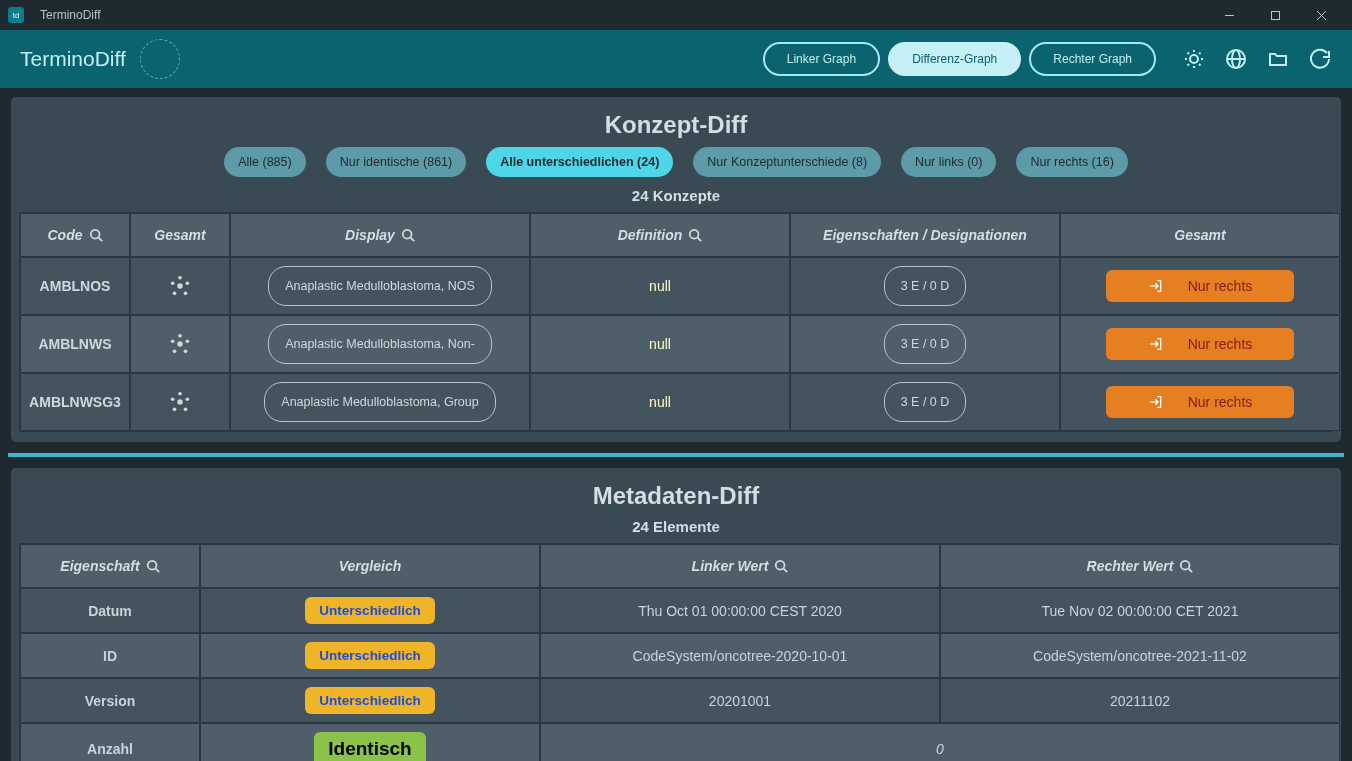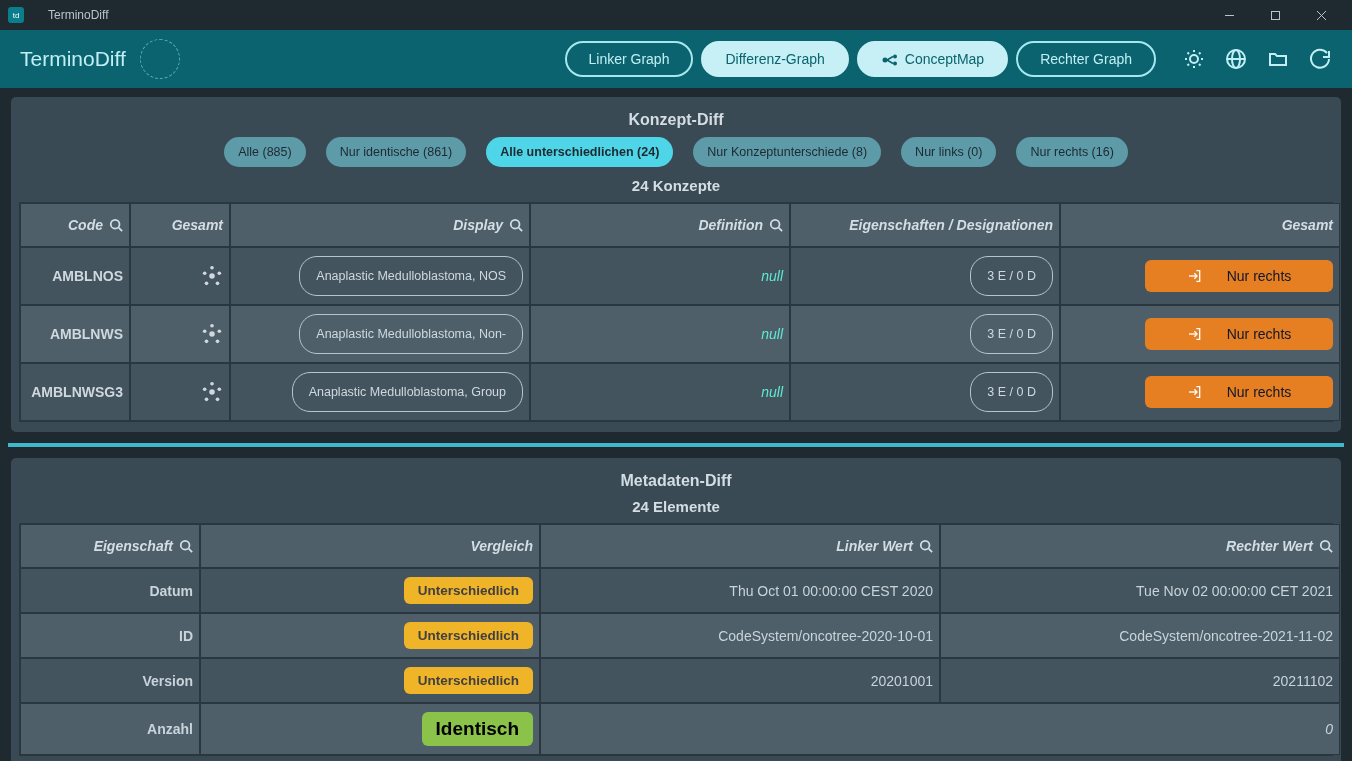--- a/index.html
+++ b/index.html
@@ -1,47 +1,47 @@
 <!DOCTYPE html>
 <html><head>
 <meta charset="utf-8">
 <style>
 * { box-sizing: border-box; margin: 0; padding: 0; }
 body { font-family: "Segoe UI", Arial, sans-serif; background: #1e2930; width: 1352px; height: 761px; overflow: hidden; color: #c8d3da; }
 .titlebar { height: 30px; background: #1e2930; display: flex; align-items: center; padding: 0 8px; color: #b8c3ca; font-size: 12px; }
-.titlebar .app-icon { width: 16px; height: 16px; background: #0a7e8c; border-radius: 3px; margin-right: 24px; display: inline-flex; align-items: center; justify-content: center; font-size: 8px; color: #fff; }
+.titlebar .app-icon { width: 16px; height: 16px; background: #0a7e8c; border-radius: 3px; margin-right: 16px; display: inline-flex; align-items: center; justify-content: center; font-size: 8px; color: #fff; }
 .titlebar .spacer { flex: 1; }
 .titlebar .win-btn { width: 46px; height: 30px; display: flex; align-items: center; justify-content: center; color: #b8c3ca; cursor: pointer; }
 .header { height: 58px; background: #0a636e; display: flex; align-items: center; padding: 0 20px; }
 .header .brand { color: #c1eff5; font-size: 21px; font-weight: 500; margin-right: 14px; }
 .header .logo { width: 40px; height: 40px; border: 1px dashed #7fc8d0; border-radius: 50%; opacity: 0.7; }
 .header .spacer { flex: 1; }
-.pill { border: 2px solid #a6e8ef; border-radius: 22px; padding: 8px 22px; color: #c1eff5; font-size: 14px; cursor: pointer; margin-right: 8px; display: inline-flex; align-items: flex-end; gap: 6px; }
+.pill { border: 2px solid #a6e8ef; border-radius: 22px; padding: 8px 22px; color: #c1eff5; font-size: 12px; cursor: pointer; margin-right: 8px; display: inline-flex; align-items: flex-start; gap: 6px; }
 .pill.solid { background: #c6f0f5; color: #0a636e; border-color: #c6f0f5; }
 .hicon { width: 24px; height: 24px; margin-left: 18px; cursor: pointer; display: flex; align-items: center; justify-content: center; }
 .hicon svg { stroke: #c1eff5; }
 .panel-wrap { padding: 6px 8px; }
 .panel { background: #3a4a54; border-radius: 8px; padding: 10px 8px; border: 3px solid #1e2930; }
-.section-title { text-align: center; color: #d4dde3; font-size: 16px; font-weight: 600; margin: 4px 0 8px; }
+.section-title { text-align: center; color: #d4dde3; font-size: 24px; font-weight: 600; margin: 4px 0 8px; }
 .filter-row { display: flex; justify-content: center; gap: 20px; margin-bottom: 10px; }
 .chip { background: #5d9ba8; color: #1e2930; border-radius: 18px; padding: 8px 14px; font-size: 12.5px; cursor: pointer; }
 .chip.active { background: #4ed6e8; font-weight: bold; }
 .subcount { text-align: center; color: #d4dde3; font-size: 15px; font-weight: 600; margin-bottom: 8px; }
 .grid { display: grid; border: 1px solid #2a3740; }
 .grid.konzept { grid-template-columns: 110px 100px 300px 260px 270px 280px; }
 .grid.meta { grid-template-columns: 180px 340px 400px 400px; }
-.cell { border: 1px solid #2a3740; display: flex; align-items: center; justify-content: flex-end; padding: 8px 6px; min-height: 44px; font-size: 14px; }
+.cell { border: 1px solid #2a3740; display: flex; align-items: center; justify-content: center; padding: 8px 6px; min-height: 44px; font-size: 14px; }
 .hdr { background: #4e5f6a; font-style: italic; font-weight: 600; color: #d4dde3; gap: 6px; }
 .row-even { background: #44545e; }
 .row-odd { background: #4e5f6a; }
 .code-cell { font-weight: 600; color: #cfd8de; font-style: normal; }
 .pill-outline { border: 1.5px solid #b8c3ca; border-radius: 18px; padding: 12px 16px; font-size: 12.5px; color: #cfd8de; cursor: pointer; }
-.null-text { font-style: italic; color: #5eead4; }
-.badge-orange { background: #e67e22; color: #0f172a; border-radius: 6px; padding: 8px 20px; font-size: 14px; display: inline-flex; align-items: center; gap: 24px; width: 188px; justify-content: center; cursor: pointer; }
-.badge-yellow { background: #f0b429; color: #404040; border-radius: 6px; padding: 6px 14px; font-weight: 600; font-size: 13.5px; }
+.null-text { color: #fef9c3; }
+.badge-orange { background: #e67e22; color: #7f1d1d; border-radius: 6px; padding: 8px 20px; font-size: 14px; display: inline-flex; align-items: center; gap: 24px; width: 188px; justify-content: center; cursor: pointer; }
+.badge-yellow { background: #f0b429; color: #1d4ed8; border-radius: 6px; padding: 6px 14px; font-weight: 600; font-size: 13.5px; }
 .badge-green { background: #8bc34a; color: #000000; border-radius: 6px; padding: 6px 14px; font-weight: 600; font-size: 19px; }
 .graph-icon { width: 22px; height: 22px; }
 .divider { height: 4px; background: #3fb8c9; margin: 2px 8px; }
 .search-ico { width: 14px; height: 14px; }
 .merged-cell { grid-column: span 2; }
 </style>
 </head>
 <body>
 
 <div class="titlebar">
@@ -69,30 +69,20 @@
 <div class="header">
   <span class="brand">TerminoDiff</span>
   <div class="logo"></div>
   <span class="spacer"></span>
   <div class="pill">
       <span>Linker Graph</span>
     </div>
   <div class="pill solid">
       <span>Differenz-Graph</span>
     </div>
-  <div class="pill solid">
-    <svg width="18" height="14">
-        <circle cx="4" cy="7" r="2.5" fill="#0a636e"></circle>
-        <circle cx="14" cy="3.5" r="2" fill="#0a636e"></circle>
-        <circle cx="14" cy="10.5" r="2" fill="#0a636e"></circle>
-        <line x1="6" y1="7" x2="12" y2="3.5" stroke="#0a636e" stroke-width="1.5"></line>
-        <line x1="6" y1="7" x2="12" y2="10.5" stroke="#0a636e" stroke-width="1.5"></line>
-      </svg>
-    <span>ConceptMap</span>
-  </div>
   <div class="pill">
       <span>Rechter Graph</span>
     </div>
   <div class="hicon">
       <svg width="22" height="22" fill="none" stroke-width="2">
         <circle cx="11" cy="11" r="4"></circle>
         <line x1="11" y1="2" x2="11" y2="4"></line>
         <line x1="11" y1="18" x2="11" y2="20"></line>
         <line x1="2" y1="11" x2="4" y2="11"></line>
         <line x1="18" y1="11" x2="20" y2="11"></line>

